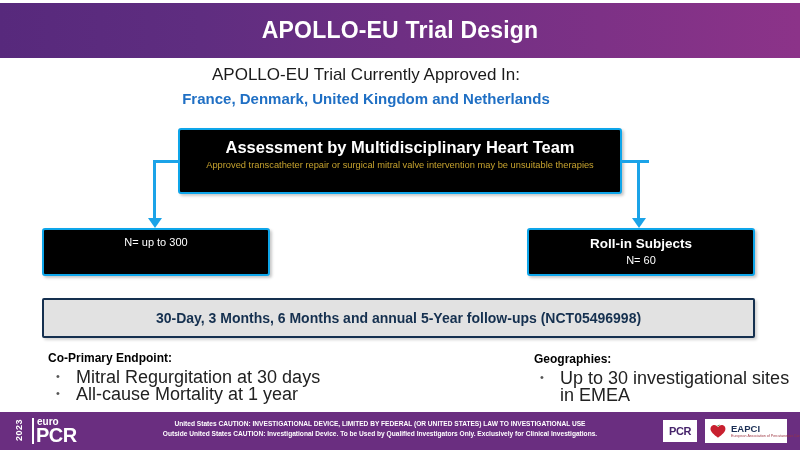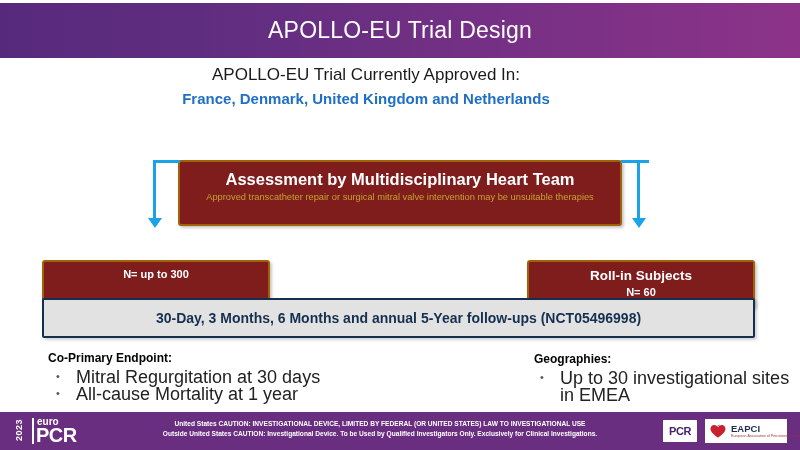--- a/index.html
+++ b/index.html
@@ -35,21 +35,21 @@
     position: absolute;
     left: 0;
     top: 0;
     width: 800px;
     height: 55px;
     display: flex;
     align-items: center;
     justify-content: center;
     color: #ffffff;
     font-size: 23px;
-    font-weight: 400;
+    font-weight: 700;
     letter-spacing: 0.2px;
   }
 
   
   .subtitle-wrap {
     position: absolute;
     left: 0;
     top: 64px;
     width: 732px;
     text-align: center;
@@ -64,26 +64,25 @@
     font-size: 15px;
     color: #1f6fc4;
     font-weight: bold;
     line-height: 24px;
     margin-top: 1px;
   }
 
   
   .navy-box {
     position: absolute;
-    background: #7f1d1d;
-    border: 2px solid #a16207;
+    background: #000000;
+    border: 2px solid #0ea5e9;
     border-radius: 3px;
     box-sizing: border-box;
     box-shadow: 2px 2px 3px rgba(0,0,0,0.22);
-    margin-top: 32px;
   }
   .assess-box {
     left: 178px;
     top: 128px;
     width: 444px;
     height: 66px;
     padding-top: 7px;
     text-align: center;
   }
   .assess-title {
@@ -111,21 +110,21 @@
   .cohort-right { left: 527px; }
   .cohort-title {
     color: #ffffff;
     font-size: 13.5px;
     font-weight: bold;
     line-height: 18px;
   }
   .cohort-n {
     color: #ffffff;
     font-size: 11px;
-    font-weight: bold;
+    font-weight: normal;
     line-height: 15px;
   }
 
   
   .conn {
     position: absolute;
     background: #1ba3e8;
   }
   .conn-h { height: 2.5px; }
   .conn-v { width: 2.5px; }

